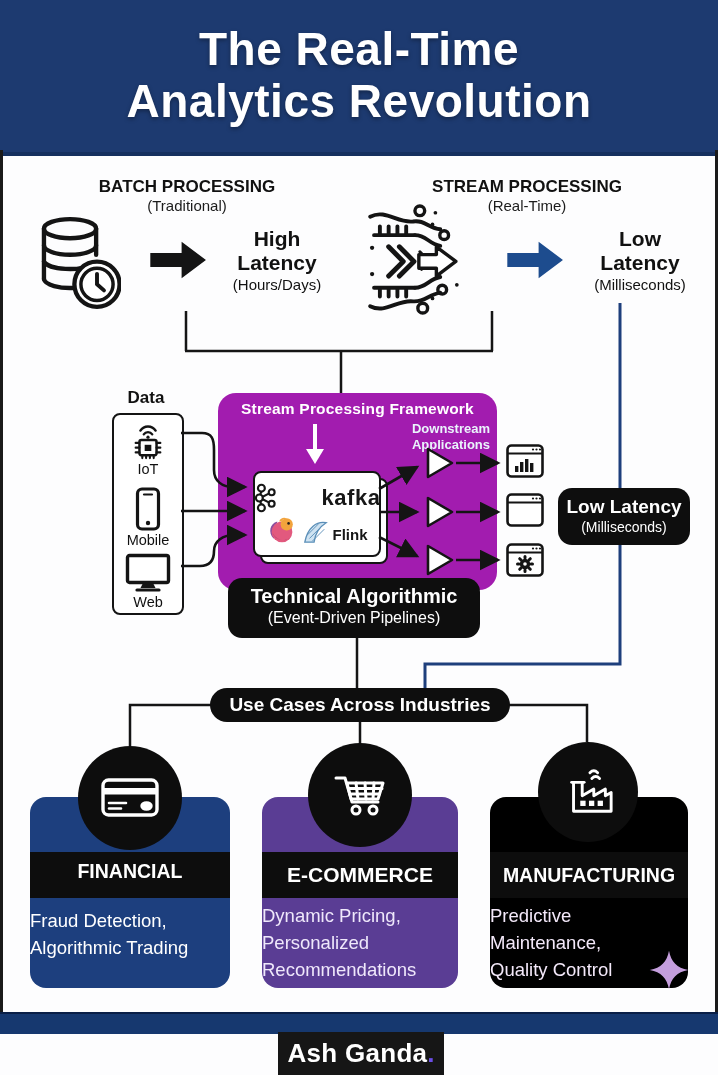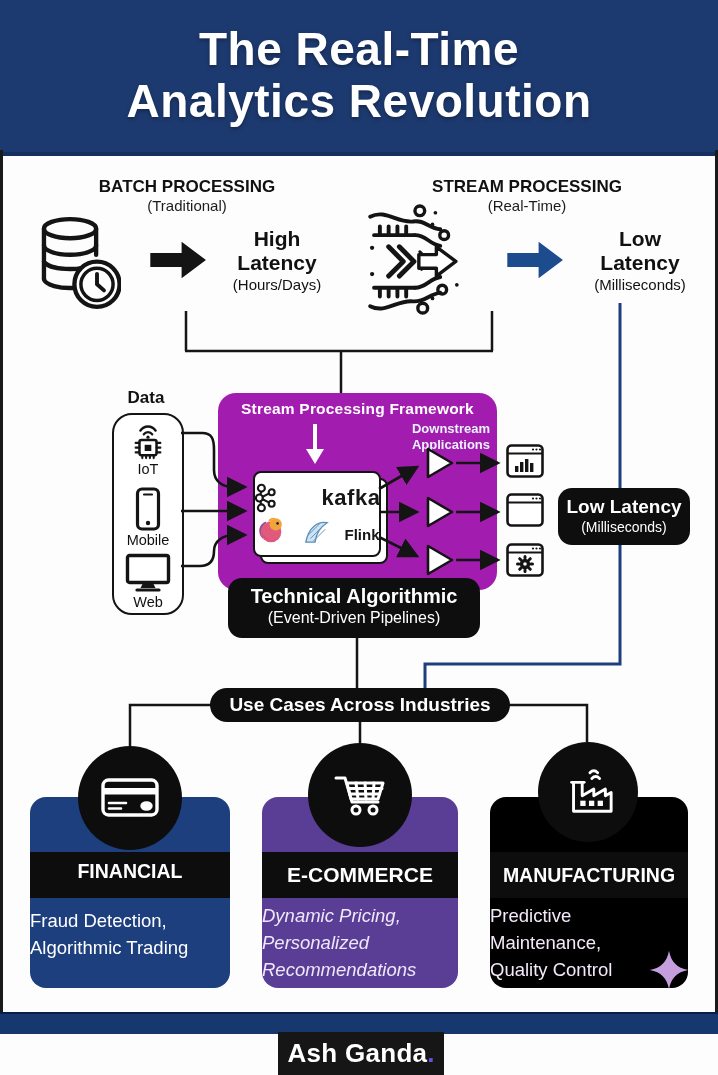--- a/index.html
+++ b/index.html
@@ -18,38 +18,38 @@
 
   
   .cmp-title{font-weight:bold;font-size:17px;color:#111;text-align:center;width:270px;}
   .cmp-sub{font-size:15px;color:#1c1c1c;text-align:center;width:270px;}
   .lat{width:110px;text-align:center;color:#111;}
   .lat .b{font-weight:bold;font-size:21px;line-height:1.12;}
   .lat .n{font-size:15px;margin-top:2px;}
 
   
   .data-label{left:106px;top:388px;width:80px;text-align:center;font-weight:bold;font-size:17px;color:#111;z-index:2;}
-  .data-box{left:112px;top:413px;width:68px;height:198px;border:2.5px solid #141414;border-radius:20px;
+  .data-box{left:112px;top:413px;width:68px;height:198px;border:2.5px solid #141414;border-radius:8px;
             background:#fff;z-index:2;}
   .src{position:absolute;left:0;width:100%;display:flex;flex-direction:column;align-items:center;}
   .src .lbl{font-size:14.5px;color:#111;margin-top:1px;}
 
   .blue-box{left:218px;top:393px;width:279px;height:197px;background:#a21caf;border-radius:18px;z-index:2;}
   .fw-title{position:absolute;left:0;top:7px;width:100%;text-align:center;color:#fff;font-weight:bold;
             font-size:15.5px;letter-spacing:.2px;}
   .downstream{position:absolute;left:190px;top:28px;width:86px;text-align:center;color:#eaf4fc;
               font-size:13px;font-weight:bold;line-height:1.22;}
   .kafka-stack{position:absolute;left:42px;top:85px;width:124px;height:82px;background:#fff;
                border:2.5px solid #141414;border-radius:8px;}
   .kafka-card{position:absolute;left:35px;top:78px;width:124px;height:82px;background:#fff;
               border:2.5px solid #141414;border-radius:8px;display:flex;flex-direction:column;
               align-items:center;justify-content:center;gap:1px;}
   .kafka-row{display:flex;align-items:center;gap:5px;}
   .kafka-word{font-weight:bold;font-size:22px;color:#161616;letter-spacing:.5px;margin-left:40px;}
-  .flink-row{display:flex;align-items:flex-end;gap:16px;justify-content:center;}
+  .flink-row{display:flex;align-items:flex-end;gap:4px;justify-content:center;}
   .flink-word{font-weight:bold;font-size:15px;color:#161616;padding-bottom:3px;}
 
   .win{width:38px;height:34px;z-index:2;}
 
   .badge{background:#0e0e0e;border-radius:14px;color:#fff;text-align:center;z-index:2;}
   .badge .l1{font-weight:bold;}
   .arch-badge{left:228px;top:578px;width:252px;height:60px;}
   .arch-badge .l1{font-size:20px;padding-top:7px;}
   .arch-badge .l2{font-size:16px;margin-top:1px;}
   .lat-badge{left:558px;top:488px;width:132px;height:57px;}
@@ -321,21 +321,21 @@
         <rect x="3" y="5" width="54" height="35" rx="5.5" fill="none" stroke="#fff" stroke-width="3.4"></rect>
         <rect x="3" y="13" width="54" height="6.5" fill="#fff"></rect>
         <path d="M9,28 H26 M9,33.5 H21" stroke="#fff" stroke-width="2.6" stroke-linecap="round"></path>
         <ellipse cx="46.5" cy="31" rx="6.2" ry="4.8" fill="#fff"></ellipse>
       </svg>
     </span>
   </div>
 
   <div class="abs card" style="left: 262px; width: 196px; background-color: rgb(90, 61, 148);">
     <div class="band one" style="font-size:21px;">E-COMMERCE</div>
-    <div class="desc" style="top:105px;color:#efe8fb;font-style:italic;">
+    <div class="desc" style="top:105px;color:#efe8fb;">
       <div>Dynamic Pricing,</div>
       <div>Personalized</div>
       <div>Recommendations</div>
     </div>
   </div>
   <div class="abs circle" style="left:308px;top:743px;">
     <span>
       <svg width="56" height="50" viewBox="0 0 56 50">
         <g stroke="#fff" stroke-width="3" fill="none" stroke-linecap="round" stroke-linejoin="round">
           <path d="M4,8 H13 L20,32 H46"></path>

